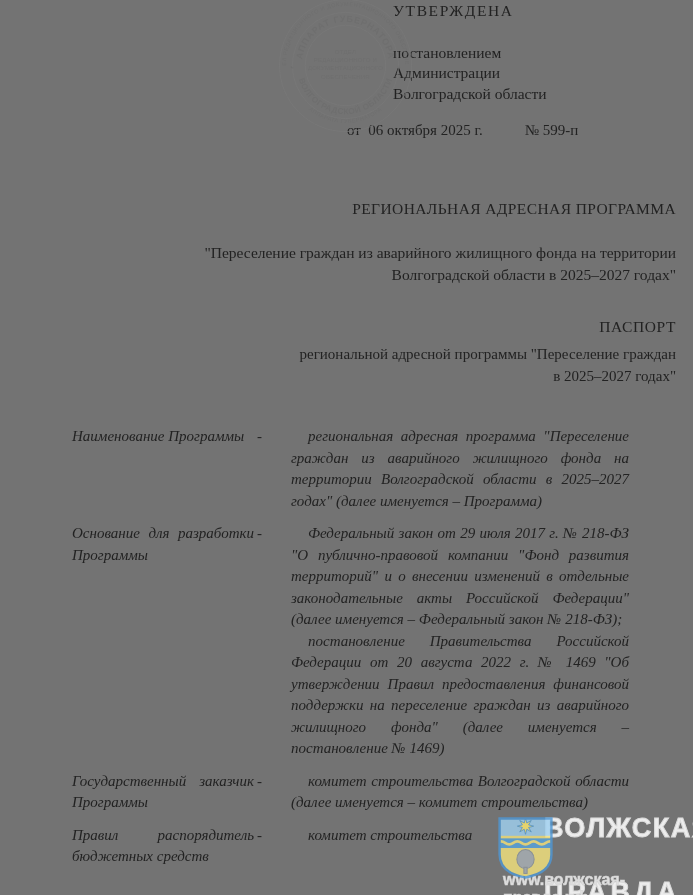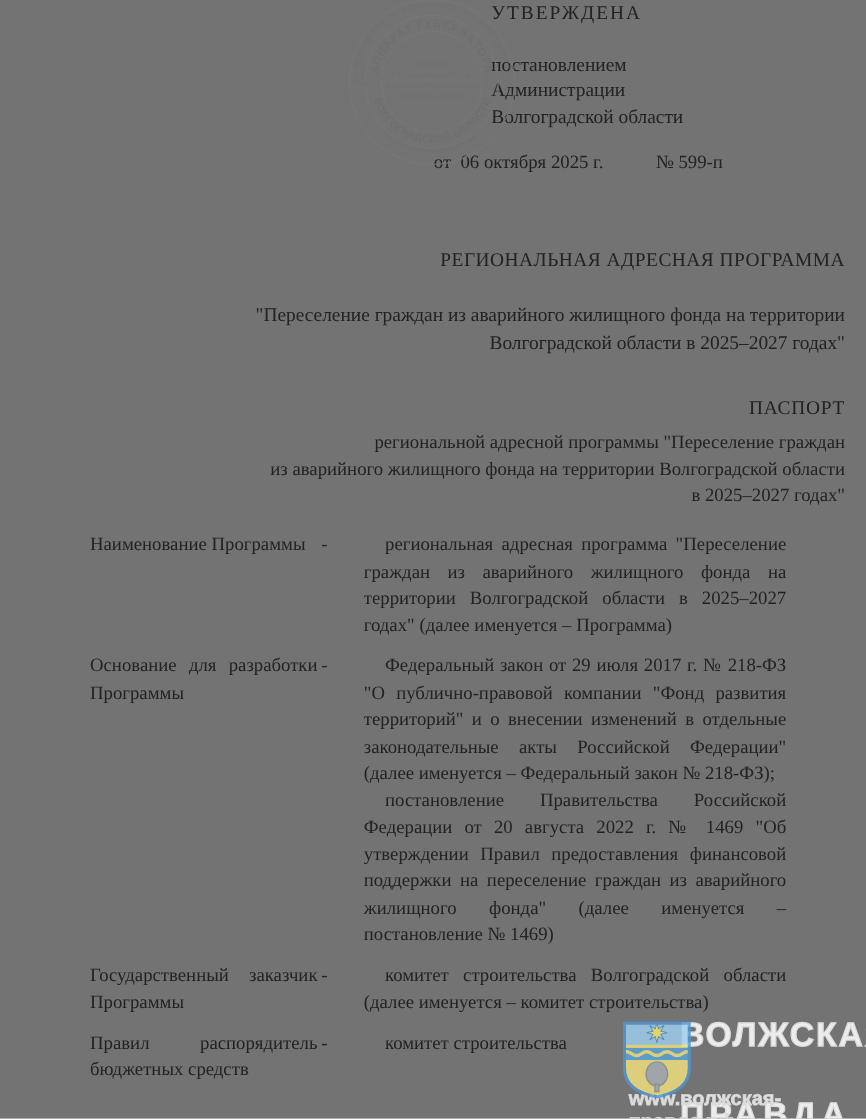--- a/index.html
+++ b/index.html
@@ -27,21 +27,21 @@
 
   
   .centered{position:absolute;left:0;right:17px;text-align:right;z-index:1;}
   .t-program{top:200px;font-size:15.5px;letter-spacing:.4px;}
   .t-name{top:242px;font-size:15.5px;line-height:22px;}
   .t-passport{top:302px;font-size:15.5px;letter-spacing:.6px;margin-top:16px;}
   .t-sub{top:344px;font-size:15px;line-height:21.5px;}
 
   
   .ptable{position:absolute;top:426px;left:72px;right:64px;font-size:15px;line-height:21.5px;z-index:2;}
-  .prow{display:grid;grid-template-columns:182px 37px 1fr;margin-bottom:11px;}
+  .prow{display:grid;grid-template-columns:182px 37px 1fr;margin-bottom:11px;font-style:italic;}
   .plabel{text-align:justify;}
   .pdash{padding-left:3px;}
   .pvalue p{margin:0;text-align:justify;text-indent:17px;}
 
   
   .wm-text{position:absolute;font-family:"Liberation Sans", sans-serif;font-weight:bold;
     color:#ededed;-webkit-text-stroke:1px #dadada;z-index:1;}
   .wm-name1{left:544px;top:813px;font-size:27px;letter-spacing:1.5px;}
   .wm-name2{left:544px;top:841px;font-size:27px;letter-spacing:4px;margin-top:36px;}
   .wm-url{position:absolute;left:503px;top:871px;font-size:16px;font-weight:bold;color:#dedede;
@@ -93,21 +93,20 @@
 
   <div class="centered t-name">
     <div>"Переселение граждан из аварийного жилищного фонда на территории</div>
     <div>Волгоградской области в 2025–2027 годах"</div>
   </div>
 
   <div class="centered t-passport">ПАСПОРТ</div>
 
   <div class="centered t-sub">
     <div>региональной адресной программы "Переселение граждан</div>
-    <div>из аварийного жилищного фонда на территории Волгоградской области</div>
     <div>в 2025–2027 годах"</div>
   </div>
 
   <div class="ptable">
 
     <div class="prow">
       <div class="plabel">Наименование Программы</div>
       <div class="pdash">-</div>
       <div class="pvalue">
         <p>региональная адресная программа "Переселение граждан из аварийного жилищного фонда на территории Волгоградской области в 2025–2027 годах" (далее именуется – Программа)</p>

